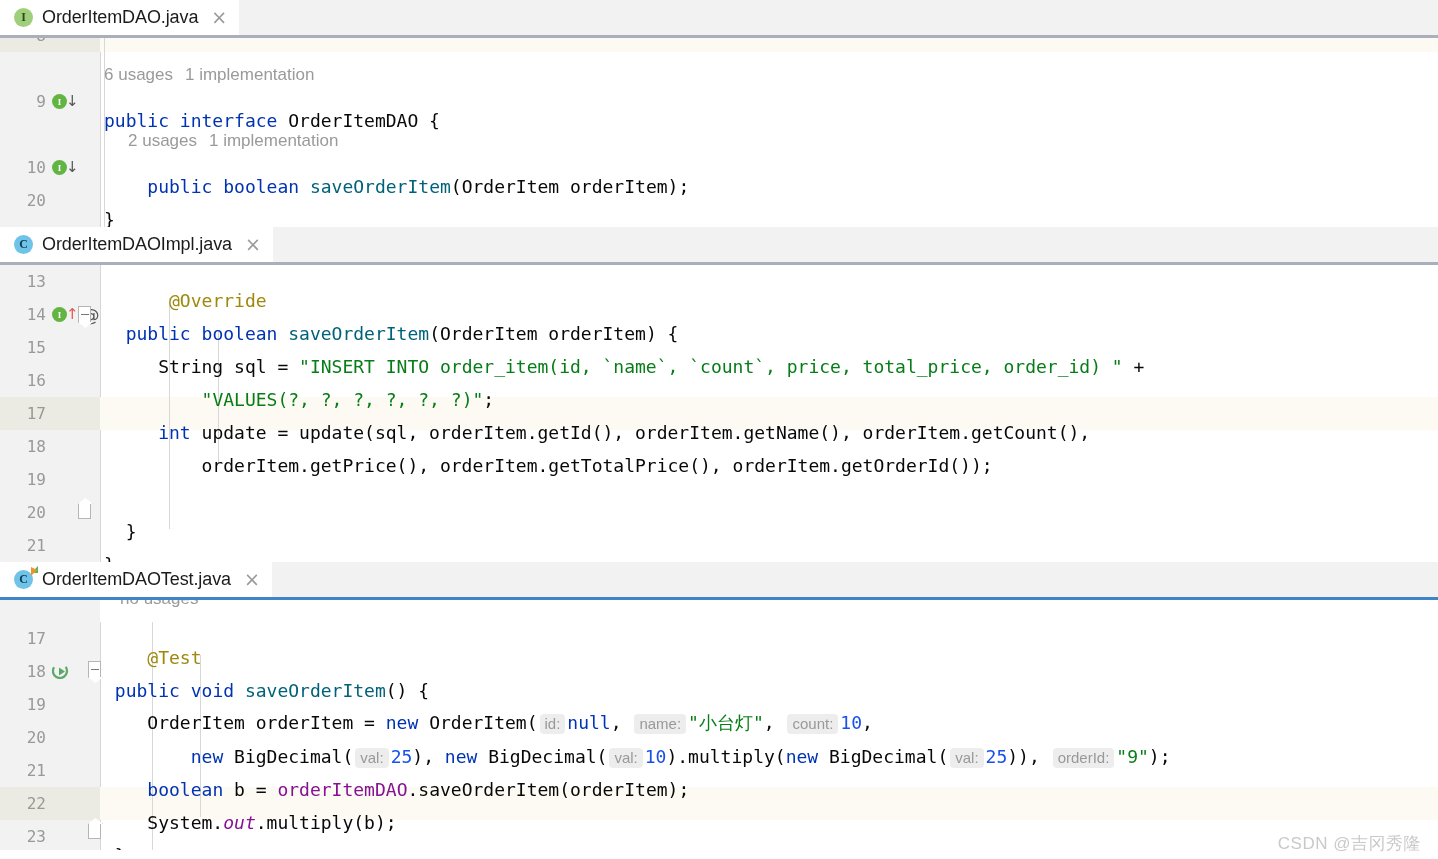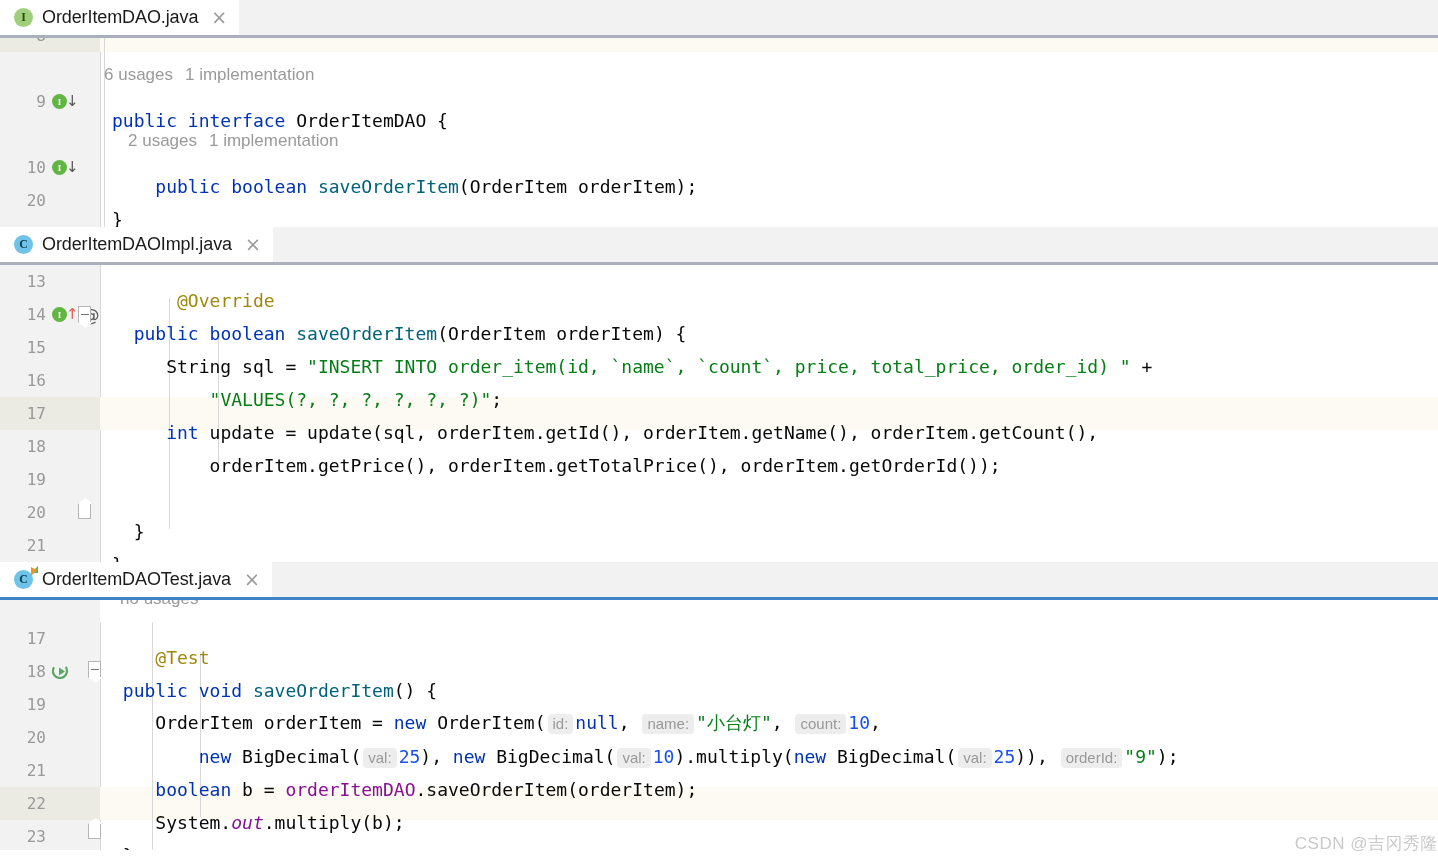--- a/index.html
+++ b/index.html
@@ -192,21 +192,21 @@
     border-left: 1px solid #b5b5b5;
     border-right: 1px solid #b5b5b5;
     clip-path: polygon(50% 0, 100% 100%, 0 100%);
   }
 
   .code {
     font-family: "DejaVu Sans Mono", monospace;
     font-size: 18px;
     white-space: pre;
     color: #000000;
-    padding-left: 12px;
+    padding-left: 4px;
     position: relative;
     z-index: 2;
     margin-top: 37px;
   }
 
   
   .iguide {
     position: absolute;
     width: 1px;
     background: #d8d8d8;
@@ -270,21 +270,21 @@
   }
   .partial-gutter {
     position: absolute; left: 0; top: 0; bottom: 0;
     width: 100px; background: #ecebe3; z-index: 1;
   }
   .partial-row { position: relative; height: 14px; overflow: hidden; }
 
   
   .watermark {
     position: absolute;
-    right: 0;
+    right: 17px;
     bottom: 4px;
     font-size: 17px;
     color: #c9c9c9;
     font-family: "Liberation Sans", sans-serif;
     z-index: 50;
     letter-spacing: 0.5px;
   }
 </style>
 </head>
 <body>

